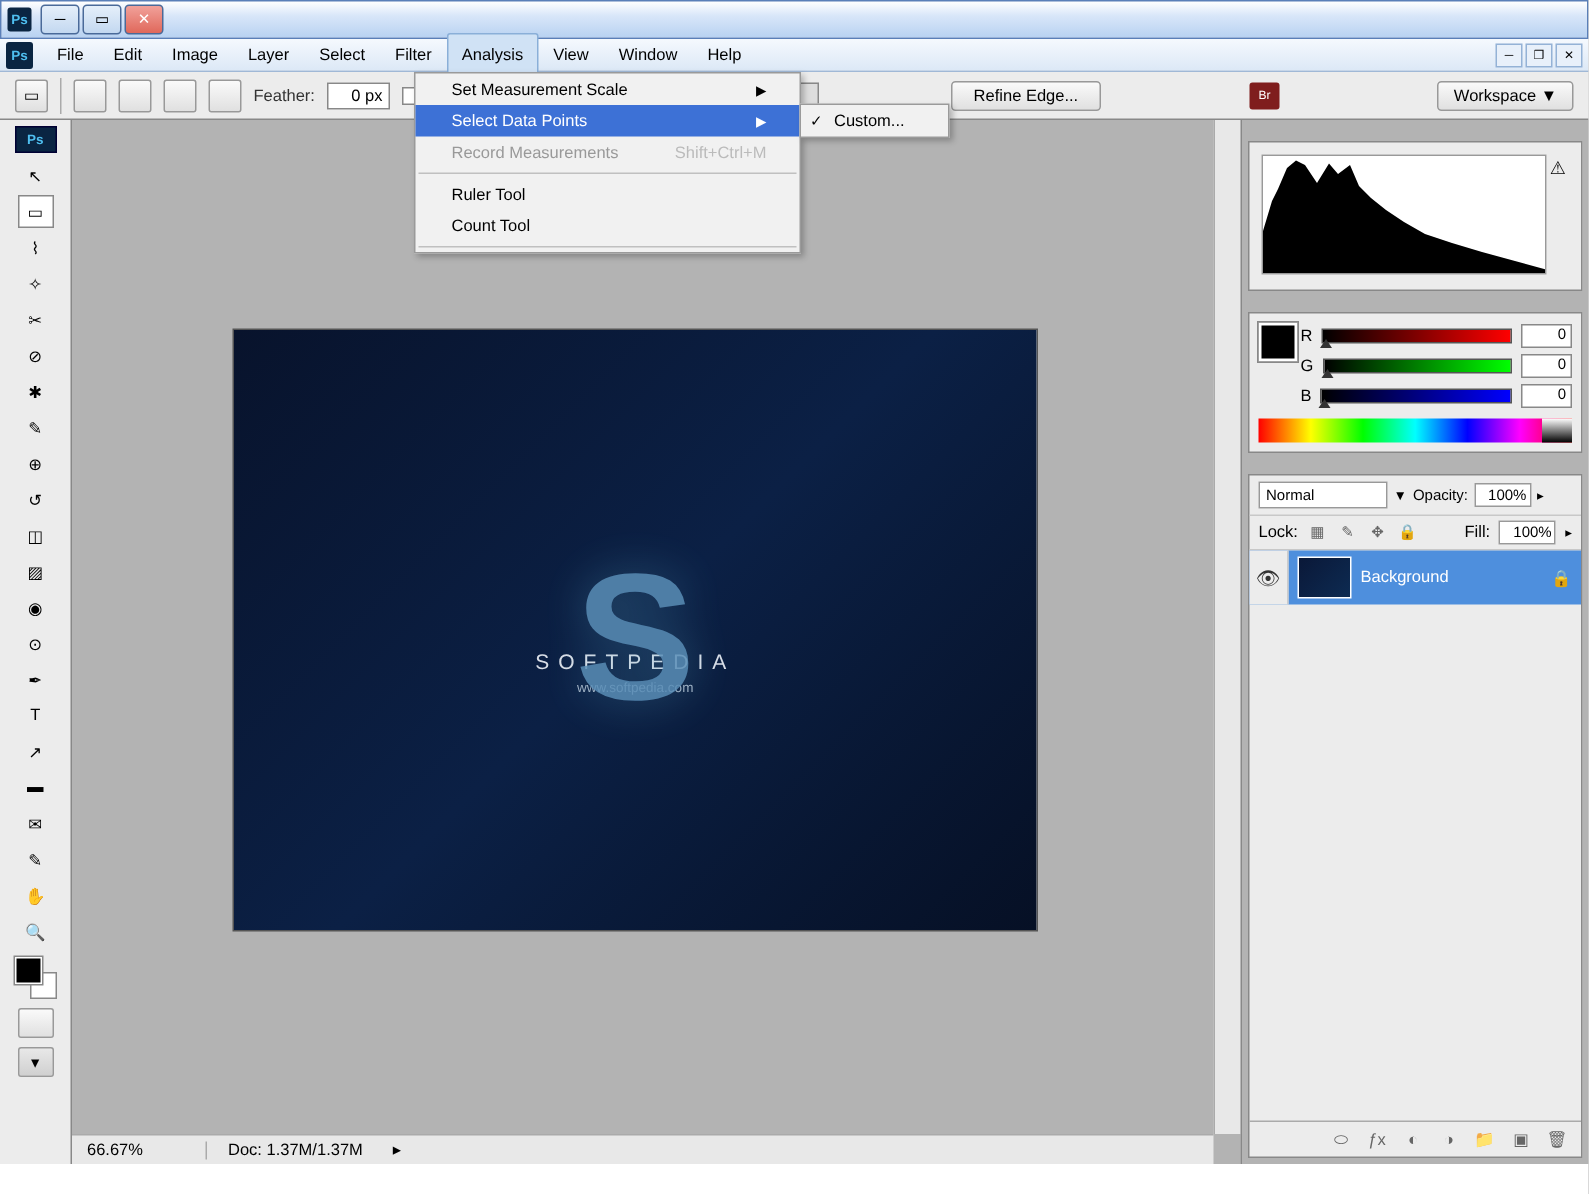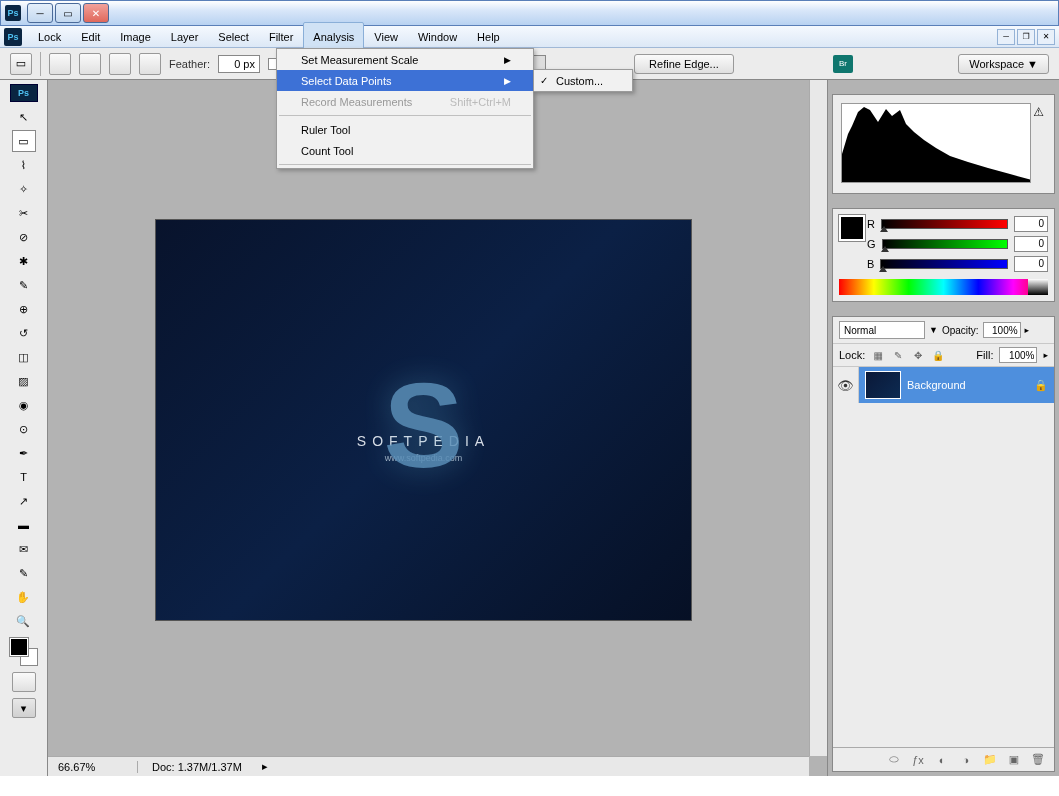--- a/index.html
+++ b/index.html
@@ -22,21 +22,21 @@
 .mdibtn { width:18px; height:16px; border:1px solid #94b2d6; background:#e8f0fa; display:flex; align-items:center; justify-content:center; font-size:8px; cursor:pointer; }
 
 
 .optbar { height:32px; background:#ececec; border-bottom:1px solid #888; display:flex; align-items:center; padding:0 10px; gap:8px; }
 .optbtn { width:22px; height:22px; border:1px solid #999; background:linear-gradient(#fafafa,#e0e0e0); border-radius:2px; cursor:pointer; }
 .opt-label { color:#333; }
 .opt-input { width:42px; height:18px; border:1px solid #888; background:#fff; text-align:right; padding:0 4px; font-size:11px; }
 .opt-check { width:12px; height:12px; border:1px solid #888; background:#fff; display:inline-block; }
 .refine-btn { padding:3px 14px; border:1px solid #999; background:linear-gradient(#fafafa,#e0e0e0); border-radius:3px; cursor:pointer; margin-left:80px; }
 .workspace-btn { margin-left:auto; padding:3px 10px; border:1px solid #999; background:linear-gradient(#fafafa,#e0e0e0); border-radius:3px; cursor:pointer; display:flex; align-items:center; gap:6px; }
-.br-icon { width:20px; height:18px; background:#0f766e; border-radius:2px; color:#fff; font-size:8px; display:flex; align-items:center; justify-content:center; margin-right:6px; }
+.br-icon { width:20px; height:18px; background:#7f1d1d; border-radius:2px; color:#fff; font-size:8px; display:flex; align-items:center; justify-content:center; margin-right:6px; }
 
 
 .mainarea { display:flex; height:696px; background:#b3b3b3; }
 .toolbox { width:48px; background:#ececec; border-right:1px solid #888; display:flex; flex-direction:column; align-items:center; padding-top:4px; gap:2px; }
 .tool { width:24px; height:22px; display:flex; align-items:center; justify-content:center; cursor:pointer; border:1px solid transparent; }
 .tool.sel { background:#fff; border:1px solid #888; }
 .tool-tab { width:28px; height:18px; background:#0a2542; color:#4fbff0; font-size:9px; font-weight:bold; display:flex; align-items:center; justify-content:center; border:1px solid #003; margin-bottom:2px; }
 .swatchpair { width:28px; height:28px; position:relative; margin-top:4px; }
 .swatch-fg { width:18px; height:18px; background:#000; border:1px solid #fff; outline:1px solid #888; position:absolute; top:0; left:0; }
 .swatch-bg { width:18px; height:18px; background:#fff; border:1px solid #888; position:absolute; bottom:0; right:0; }
@@ -103,21 +103,21 @@
   <div class="app-icon">Ps</div>
   <div class="winbtns">
     <div class="winbtn">─</div>
     <div class="winbtn">▭</div>
     <div class="winbtn close">✕</div>
   </div>
 </div>
 
 <div class="menubar">
   <div class="app-icon">Ps</div>
-  <div class="menu-item">Lock</div>
+  <div class="menu-item">File</div>
   <div class="menu-item">Edit</div>
   <div class="menu-item">Image</div>
   <div class="menu-item">Layer</div>
   <div class="menu-item">Select</div>
   <div class="menu-item">Filter</div>
   <div class="menu-item active">Analysis</div>
   <div class="menu-item">View</div>
   <div class="menu-item">Window</div>
   <div class="menu-item">Help</div>
   <div class="mdibtns">

